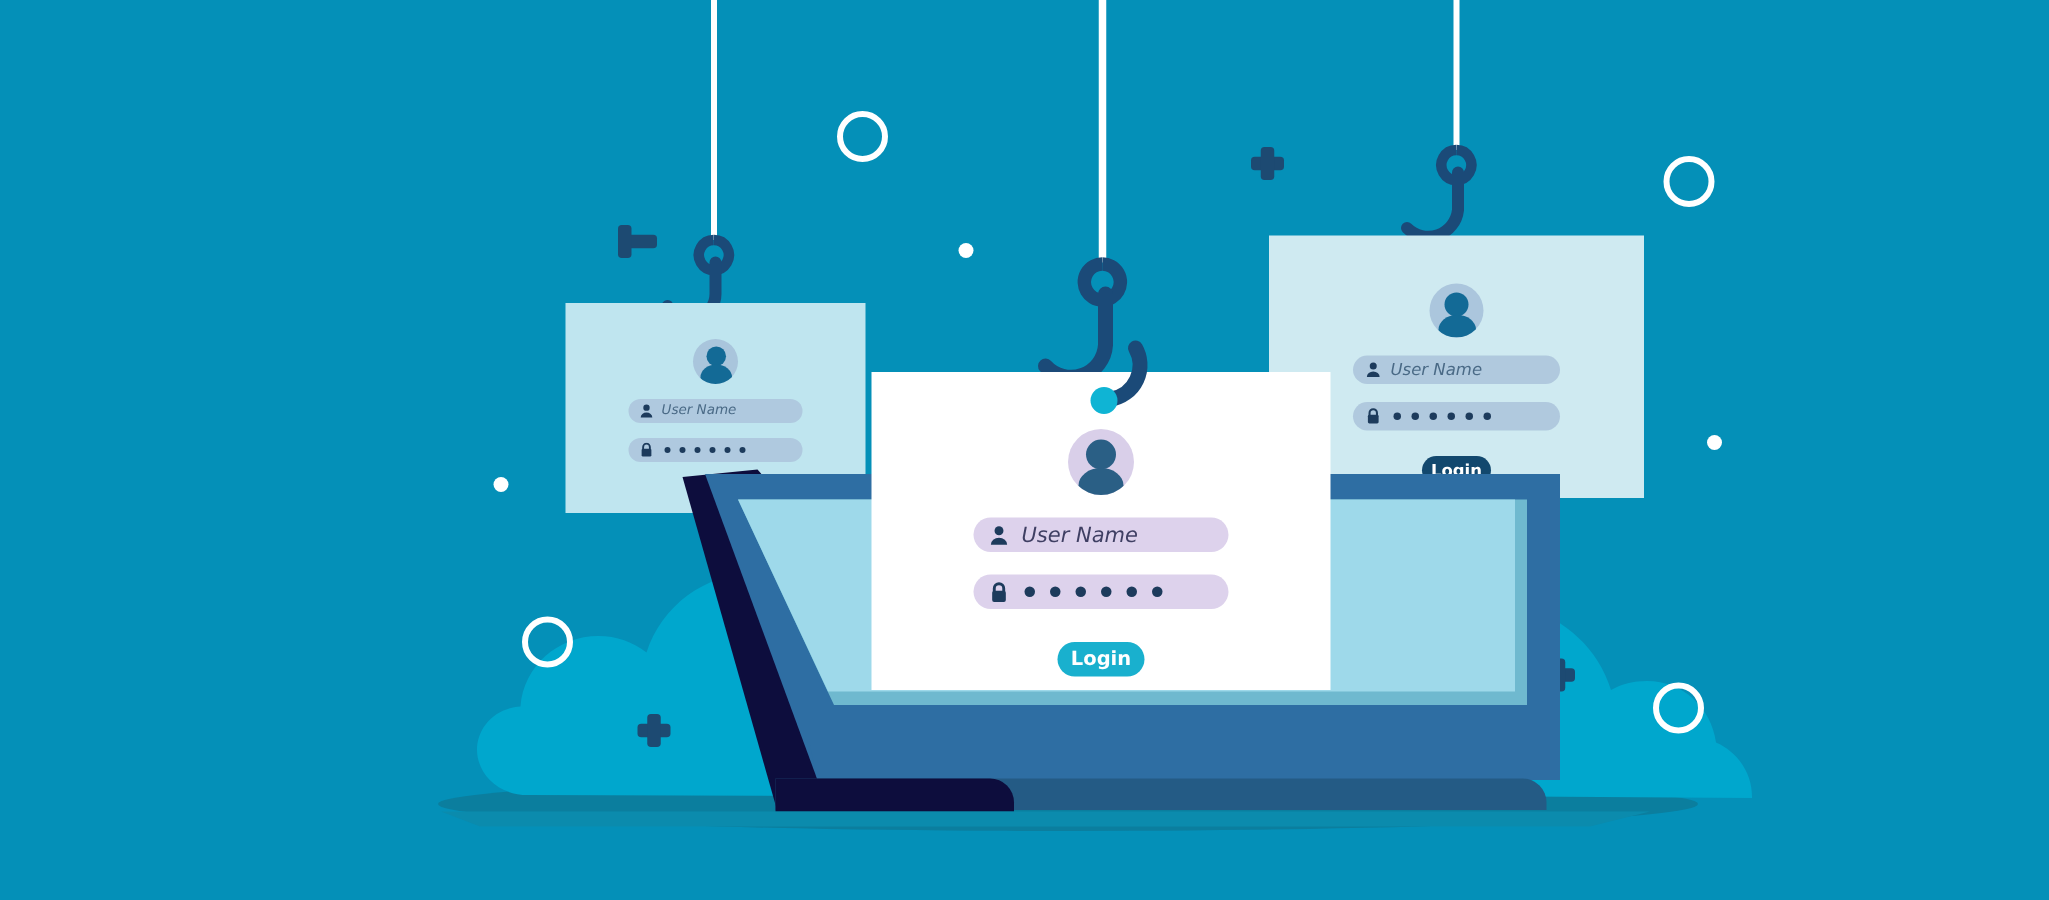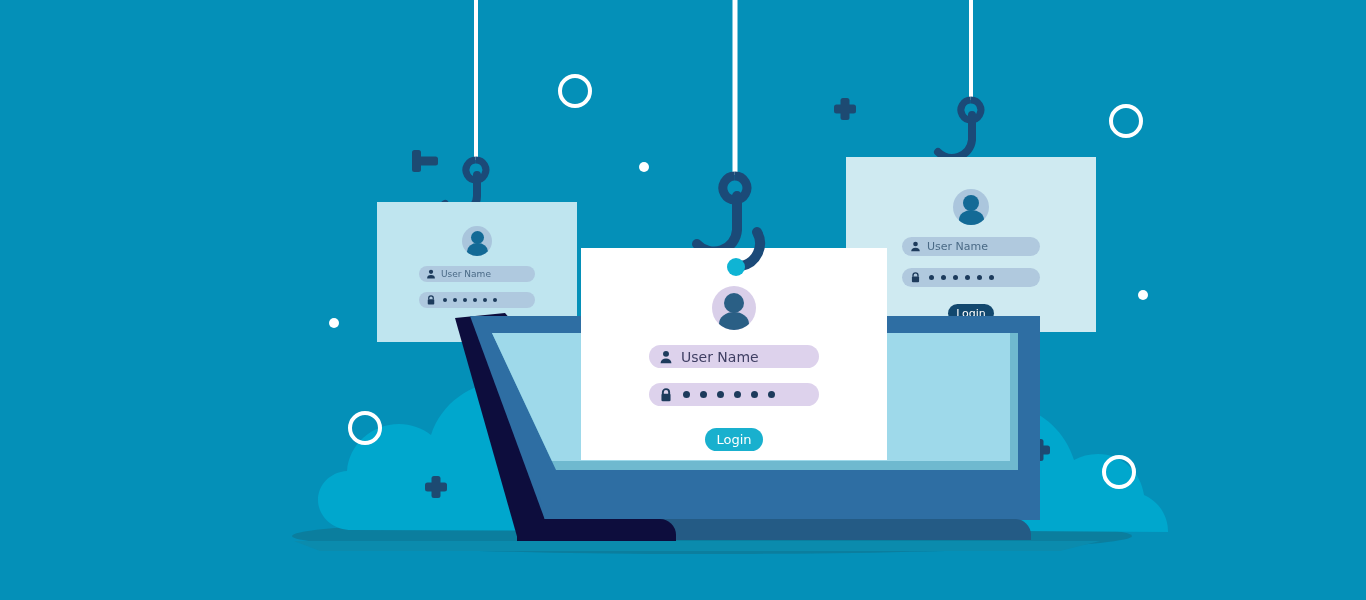--- a/index.html
+++ b/index.html
@@ -21,27 +21,27 @@
     display:flex;flex-direction:column;align-items:center;}
 
   
   .avatar{border-radius:50%;display:flex;align-items:flex-end;justify-content:center;overflow:hidden;position:relative;}
   .avatar .head{position:absolute;border-radius:50%;}
   .avatar .body{position:absolute;border-radius:50% 50% 0 0 / 65% 65% 0 0;}
 
   
   .pill{border-radius:999px;display:flex;align-items:center;box-sizing:border-box;}
   .pill .glyph{display:flex;align-items:center;justify-content:center;flex:0 0 auto;}
-  .pill .ph{white-space:nowrap;}
+  .pill .ph{white-space:nowrap;font-style:italic;}
   .dots{display:flex;align-items:center;}
   .dots i{display:block;border-radius:50%;}
 
   
   .loginbtn{border-radius:999px;display:flex;align-items:center;justify-content:center;
-     color:#ffffff;font-weight:normal;line-height:1;}
+     color:#ffffff;font-weight:bold;line-height:1;}
 
   
   .card-center .avatar{width:44px;height:44px;background:#d9cfe9;margin-top:38px;}
   .card-center .avatar .head{width:20px;height:20px;background:#2a5f85;left:12px;top:7px;}
   .card-center .avatar .body{width:30px;height:18px;background:#2a5f85;left:7px;bottom:0;}
   .card-center .pill{width:170px;height:23px;background:#ddd2ec;margin-top:15px;padding-left:10px;}
   .card-center .pill .glyph{width:14px;height:14px;color:#1d3b5c;}
   .card-center .pill .ph{margin-left:8px;font-size:14px;color:#3f3f63;}
   .card-center .dots{margin-left:10px;gap:10px;}
   .card-center .dots i{width:7px;height:7px;background:#1d3b5c;}

